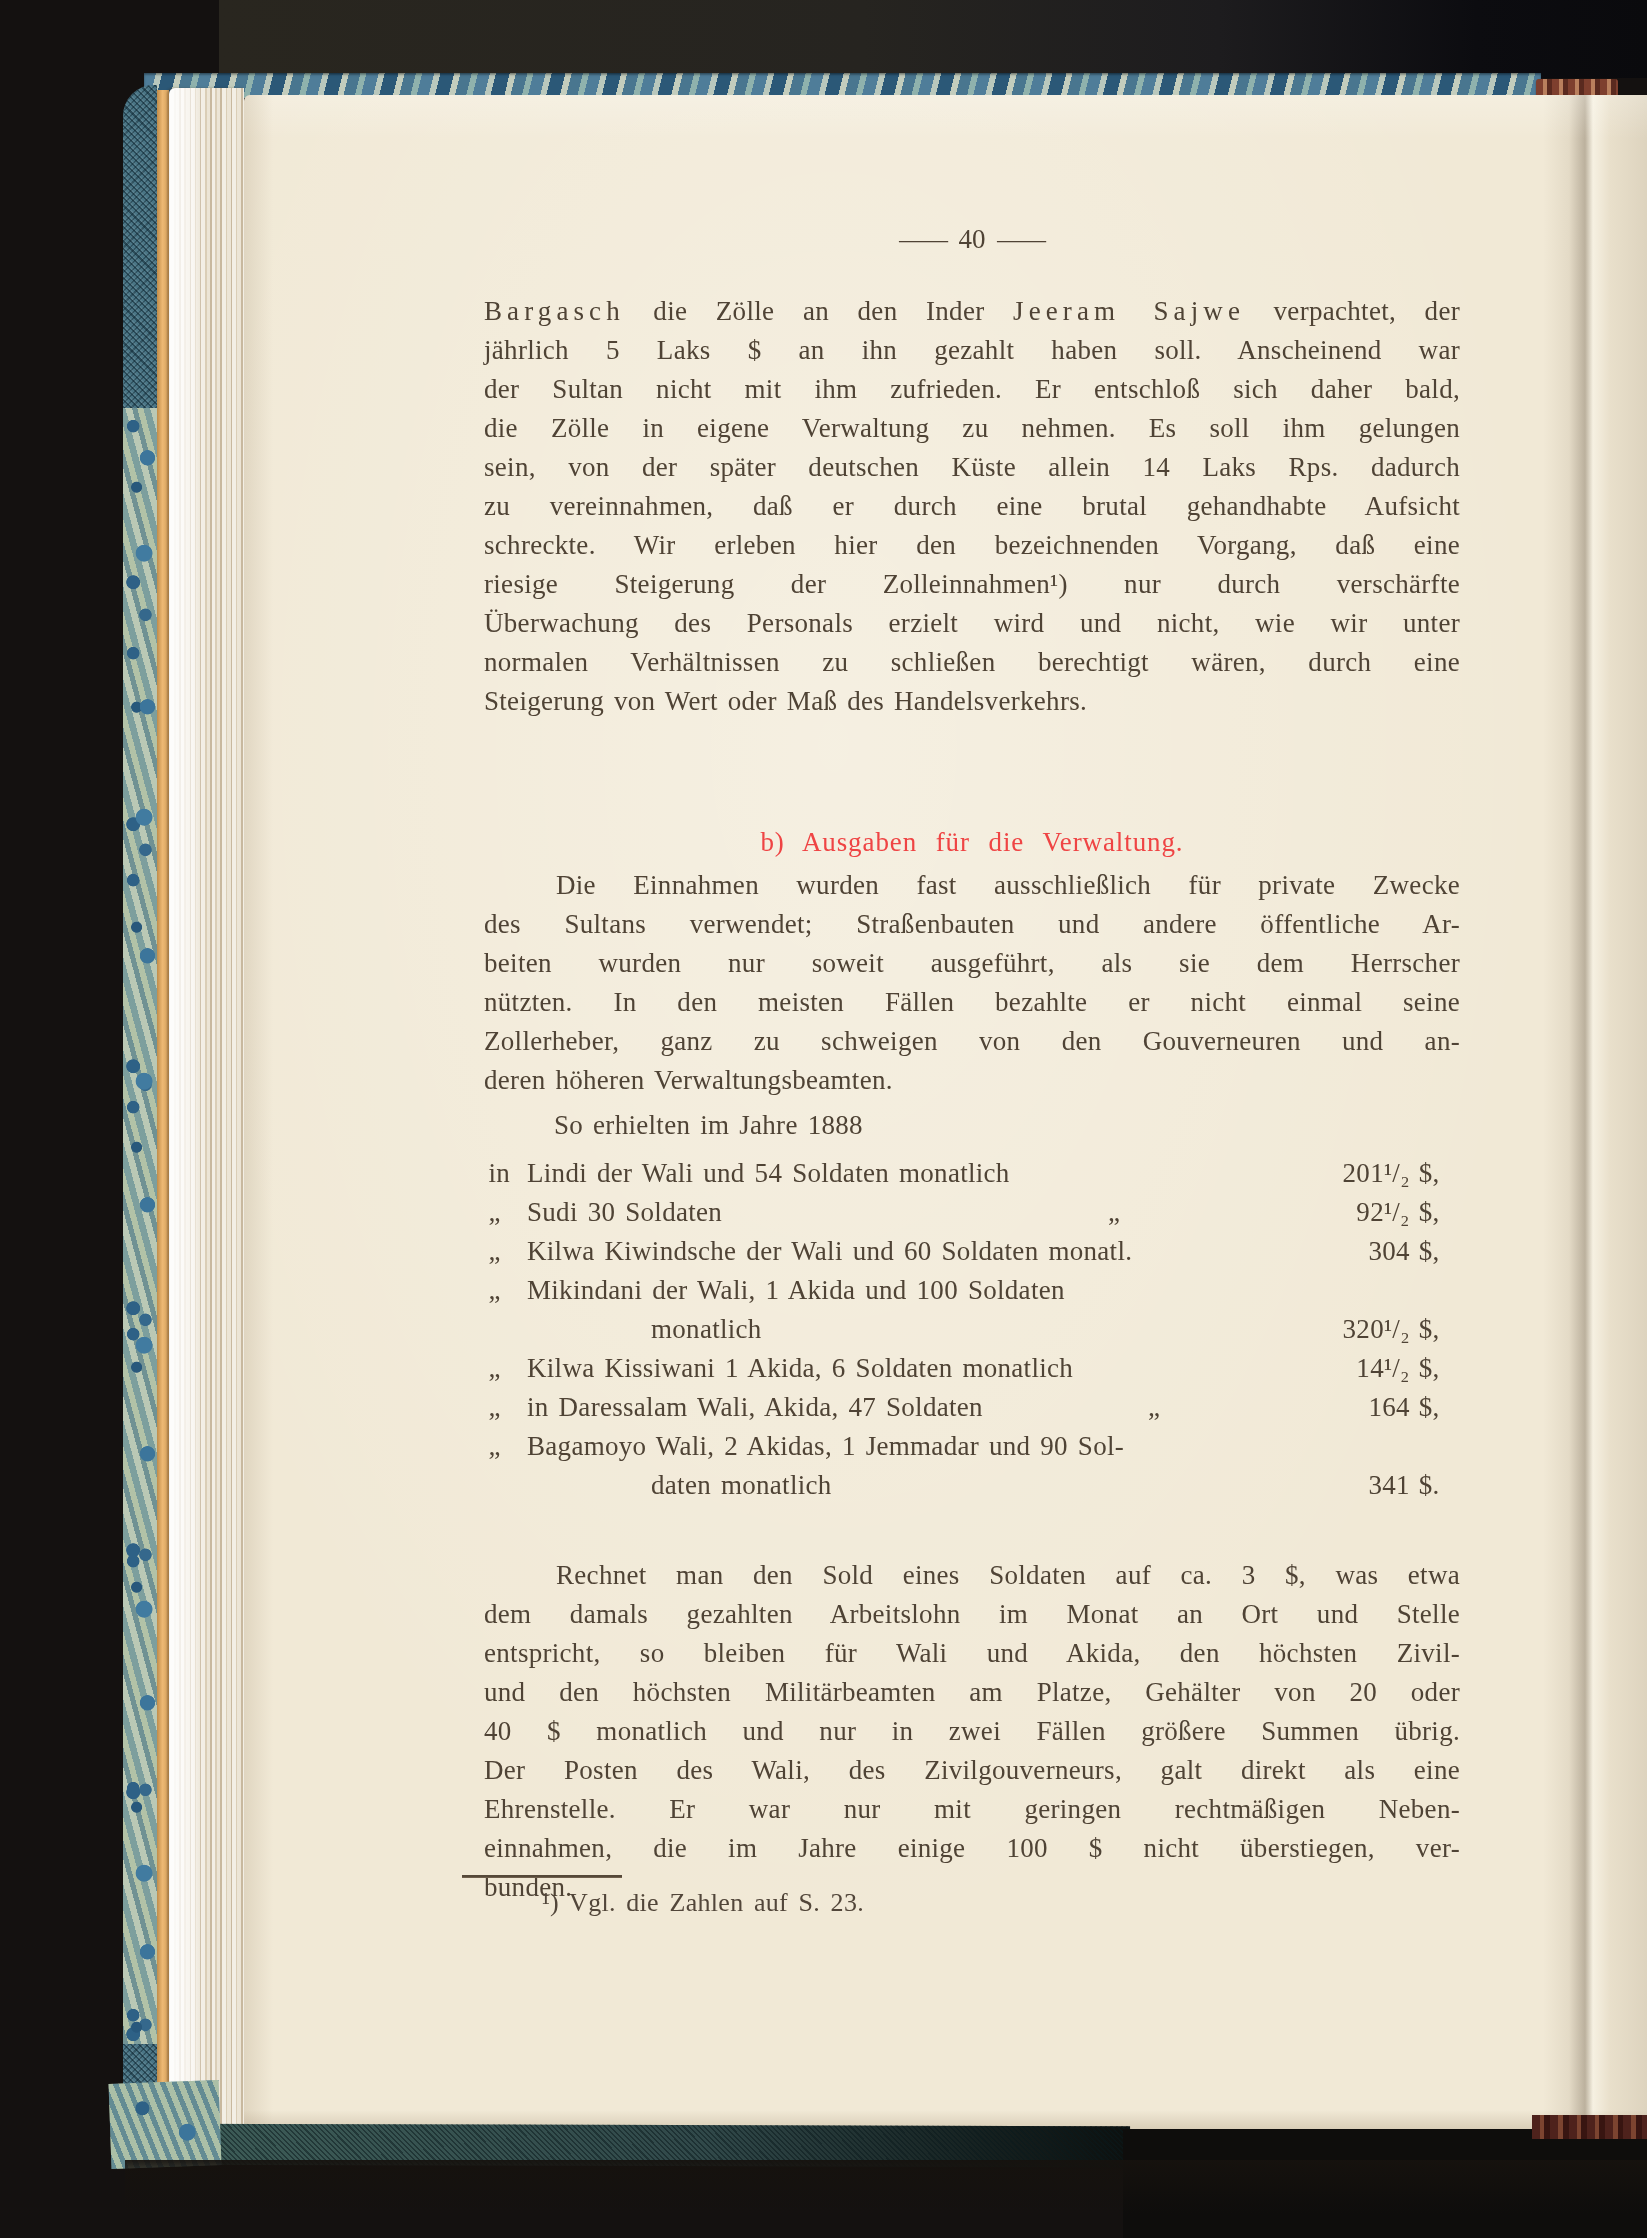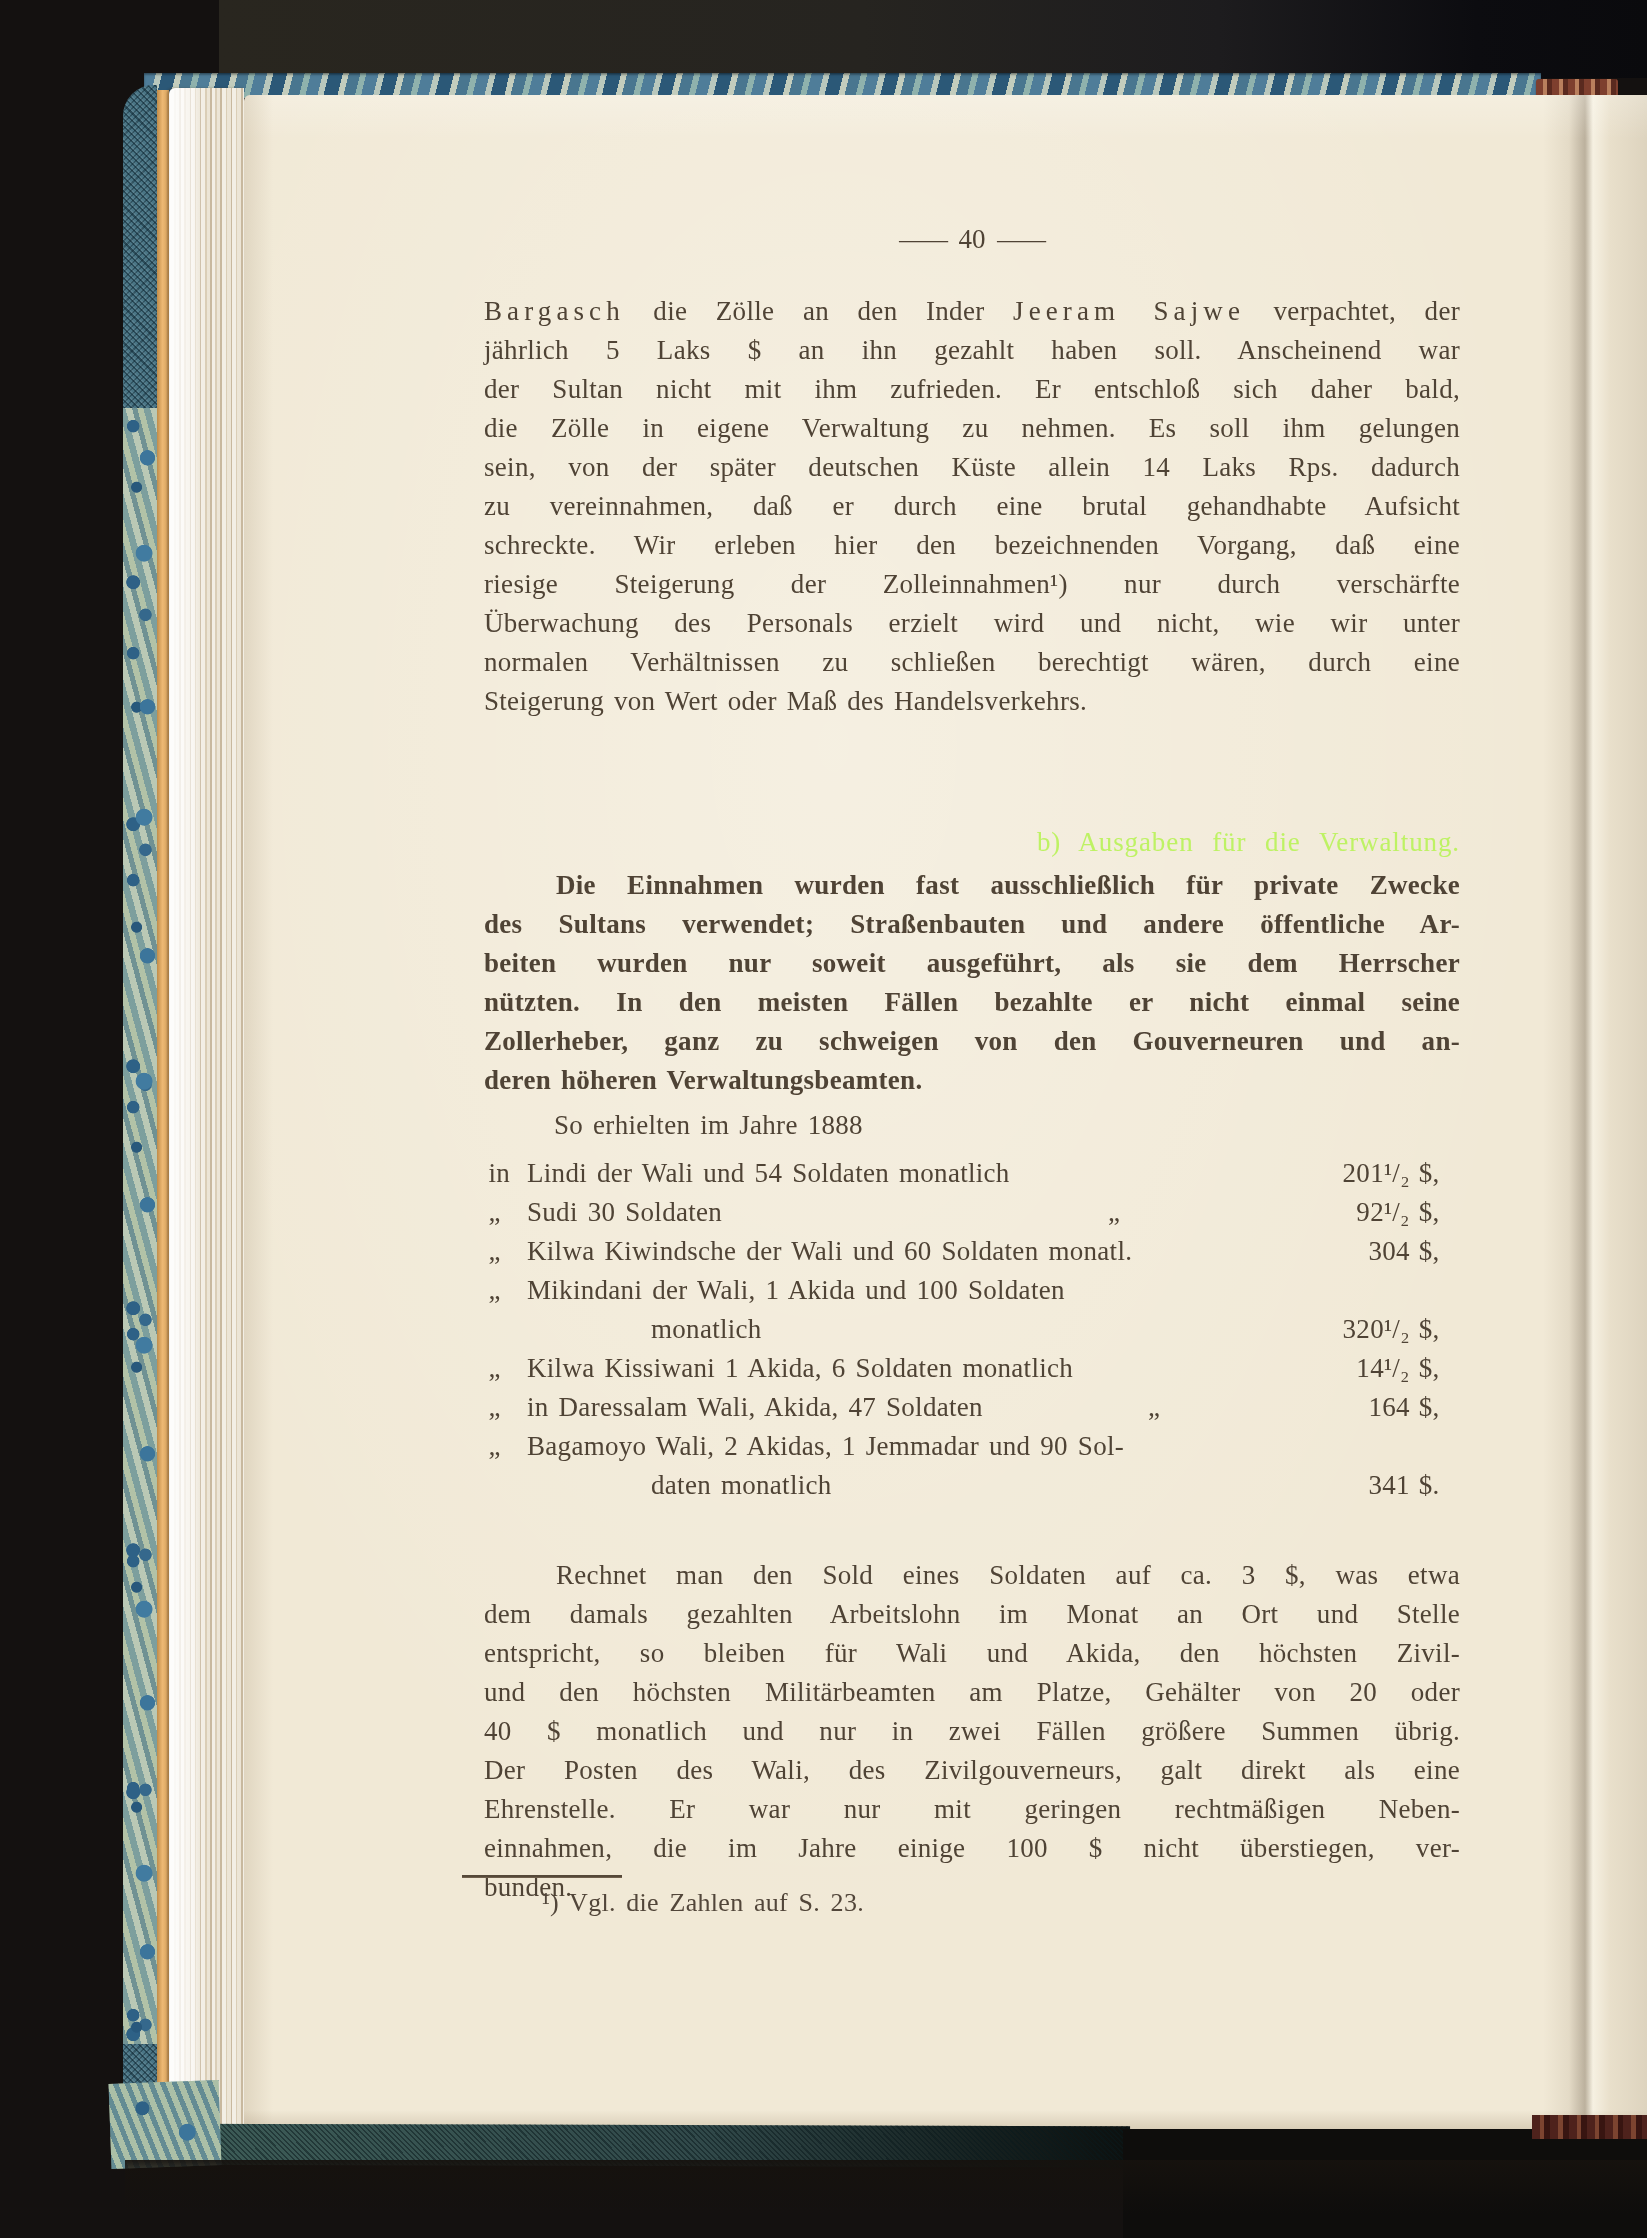--- a/index.html
+++ b/index.html
@@ -117,22 +117,22 @@
   .tline{
     height:39px;line-height:39px;
     text-align:justify;text-align-last:justify;
     white-space:normal;overflow:visible;
   }
   .tline.lastline{text-align-last:left;}
   .tline.indent{padding-left:72px;}
   .sperr{letter-spacing:5.1px;}
   .section-heading{
     position:absolute;left:484px;top:822px;width:976px;height:40px;
-    line-height:40px;text-align:right;
-    color:#bef264;font-size:27px;letter-spacing:0.9px;word-spacing:11px;
+    line-height:40px;text-align:center;
+    color:#ef4444;font-size:27px;letter-spacing:0.9px;word-spacing:11px;
   }
   .so-line{
     position:absolute;left:484px;top:1106px;width:976px;height:39px;line-height:39px;
     padding-left:70px;box-sizing:border-box;
   }
   .expense-list{position:absolute;left:484px;top:1154px;width:976px;}
   .lrow{position:relative;height:39px;line-height:39px;}
   .lrow .pre{position:absolute;left:4.4px;text-align:right;}
   .lrow .txt{position:absolute;left:43px;white-space:nowrap;}
   .lrow .txt.ind{left:167px;}
@@ -187,21 +187,21 @@
     <div class="tline">zu vereinnahmen, daß er durch eine brutal gehandhabte Aufsicht</div>
     <div class="tline">schreckte. Wir erleben hier den bezeichnenden Vorgang, daß eine</div>
     <div class="tline">riesige Steigerung der Zolleinnahmen¹) nur durch verschärfte</div>
     <div class="tline">Überwachung des Personals erzielt wird und nicht, wie wir unter</div>
     <div class="tline">normalen Verhältnissen zu schließen berechtigt wären, durch eine</div>
     <div class="tline lastline">Steigerung von Wert oder Maß des Handelsverkehrs.</div>
   </div>
 
 <div class="section-heading">b) Ausgaben für die Verwaltung.</div>
 
-<div class="para txtcol" style="top:866px;font-weight:bold;">
+<div class="para txtcol" style="top:866px;">
     <div class="tline indent">Die Einnahmen wurden fast ausschließlich für private Zwecke</div>
     <div class="tline">des Sultans verwendet; Straßenbauten und andere öffentliche Ar-</div>
     <div class="tline">beiten wurden nur soweit ausgeführt, als sie dem Herrscher</div>
     <div class="tline">nützten. In den meisten Fällen bezahlte er nicht einmal seine</div>
     <div class="tline">Zollerheber, ganz zu schweigen von den Gouverneuren und an-</div>
     <div class="tline lastline">deren höheren Verwaltungsbeamten.</div>
   </div>
 
 <div class="so-line txtcol">So erhielten im Jahre 1888</div>
 

